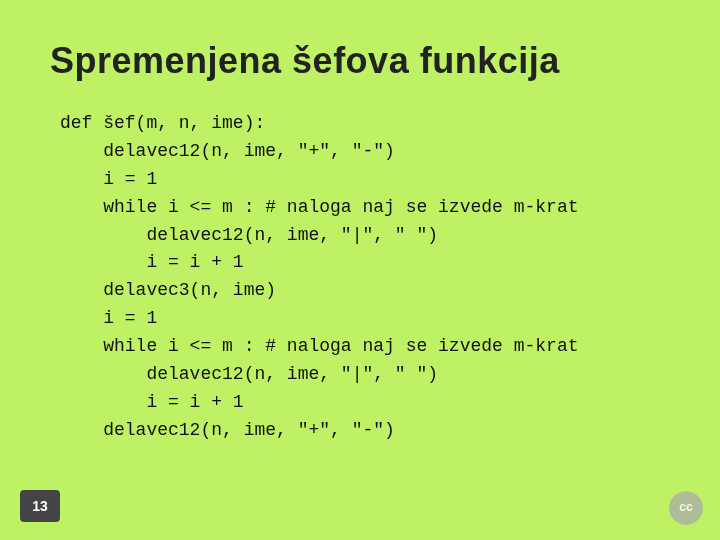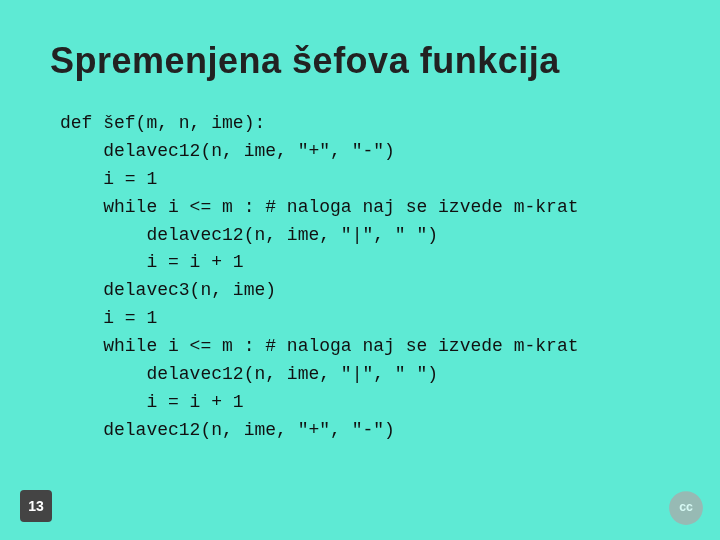--- a/index.html
+++ b/index.html
@@ -8,21 +8,21 @@
       width: 720px;
       height: 540px;
       background: #ffffff;
       font-family: Arial, sans-serif;
       overflow: hidden;
     }
 
     .slide {
       width: 720px;
       height: 540px;
-      background: #5eead4;
+      background: #bef264;
       position: relative;
       padding: 40px 50px 26px 50px;
     }
 
     .title {
       font-size: 36px;
       font-weight: bold;
       color: #222222;
       margin-bottom: 28px;
       letter-spacing: 0.5px;
@@ -34,21 +34,21 @@
       line-height: 1.55;
       color: #111111;
       white-space: pre;
       padding-left: 10px;
     }
 
     .slide-number {
       position: absolute;
       bottom: 18px;
       left: 20px;
-      width: 32px;
+      width: 40px;
       height: 32px;
       background: #444444;
       color: #ffffff;
       border-radius: 4px;
       display: flex;
       align-items: center;
       justify-content: center;
       font-size: 14px;
       font-weight: bold;
       font-family: Arial, sans-serif;

